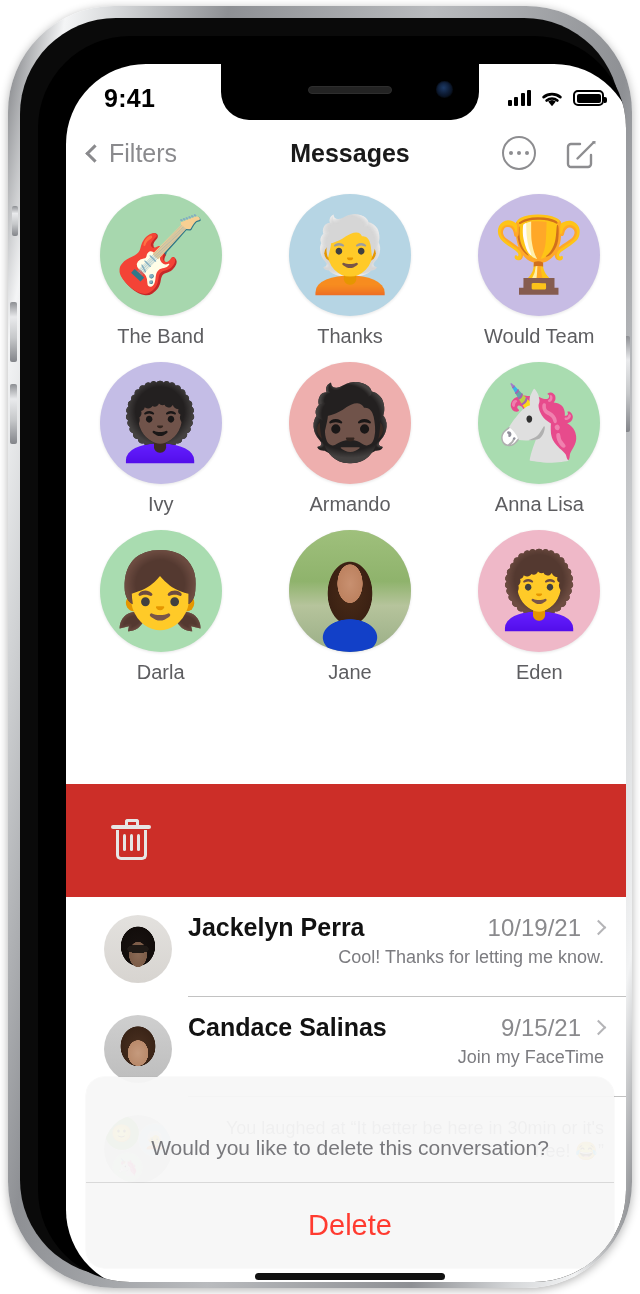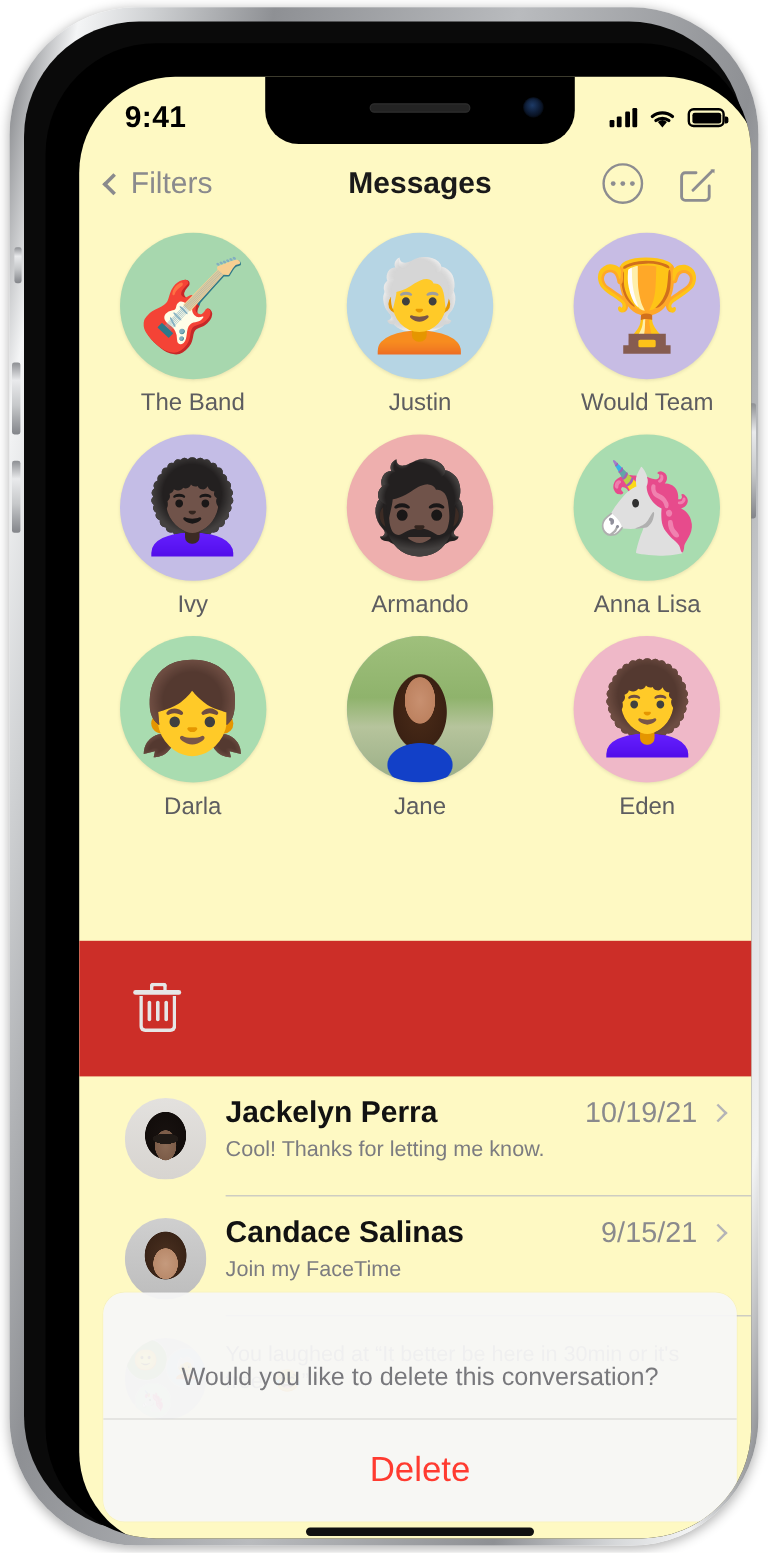--- a/index.html
+++ b/index.html
@@ -32,21 +32,21 @@
     width: 588px; height: 1246px;
     border-radius: 92px;
     background: #000;
     overflow: hidden;
   }
   
   .screen {
     position: absolute; left: 28px; top: 28px;
     width: 568px; height: 1226px;
     border-radius: 80px;
-    background: #fef9c3;
+    background: #ffffff;
     overflow: hidden;
   }
 
   
   .btn-side {
     position: absolute; background:
       linear-gradient(180deg,#8d8f93,#e9eaec 25%,#c6c8ca 60%,#83858a);
     border-radius: 2px;
   }
   .btn-mute  { left: 4px; top: 200px;  width: 6px;  height: 30px; }
@@ -195,21 +195,21 @@
   .convlist { position: absolute; top: 833px; left: 0; width: 100%; }
   .conv {
     display: flex; align-items: flex-start; padding: 16px 0 14px 0;
     position: relative; cursor: pointer;
   }
   .conv-av {
     width: 68px; height: 68px; border-radius: 50%; flex: 0 0 68px;
     margin: 2px 16px 0 38px; overflow: hidden; position: relative;
     background: #c9c9c9;
   }
-  .conv-body { flex: 1; padding-right: 30px; min-width: 0; }
+  .conv-body { flex: 1; padding-right: 30px; min-width: 0; text-align: right; }
   .conv-top { display: flex; align-items: baseline; }
   .conv-name { font-size: 25px; font-weight: 700; color: #121212; white-space: nowrap; }
   .conv-date { margin-left: auto; font-size: 24px; color: #8a8a8d; white-space: nowrap; }
   .conv-chev {
     width: 11px; height: 11px; border-right: 2.6px solid #b4b4b7;
     border-top: 2.6px solid #b4b4b7; transform: rotate(45deg);
     margin-left: 12px; align-self: center; flex: 0 0 auto;
   }
   .conv-snip {
     margin-top: 4px; font-size: 18px; color: #7c7c80; line-height: 1.28;
@@ -323,21 +323,21 @@
 
           <div class="pinned">
 
             <div class="pin-row">
               <div class="pin">
                 <div class="pin-avatar" style="background:#a7d7ae">🎸</div>
                 <div class="pin-name">The Band</div>
               </div>
               <div class="pin">
                 <div class="pin-avatar" style="background:#b6d5e4">🧑‍🦳</div>
-                <div class="pin-name">Justin</div>
+                <div class="pin-name">Thanks</div>
               </div>
               <div class="pin">
                 <div class="pin-avatar" style="background:#c7bce4">🏆</div>
                 <div class="pin-name">Would Team</div>
               </div>
             </div>
 
             <div class="pin-row">
               <div class="pin">
                 <div class="pin-avatar" style="background:#c4bde6">👩🏿‍🦱</div>

